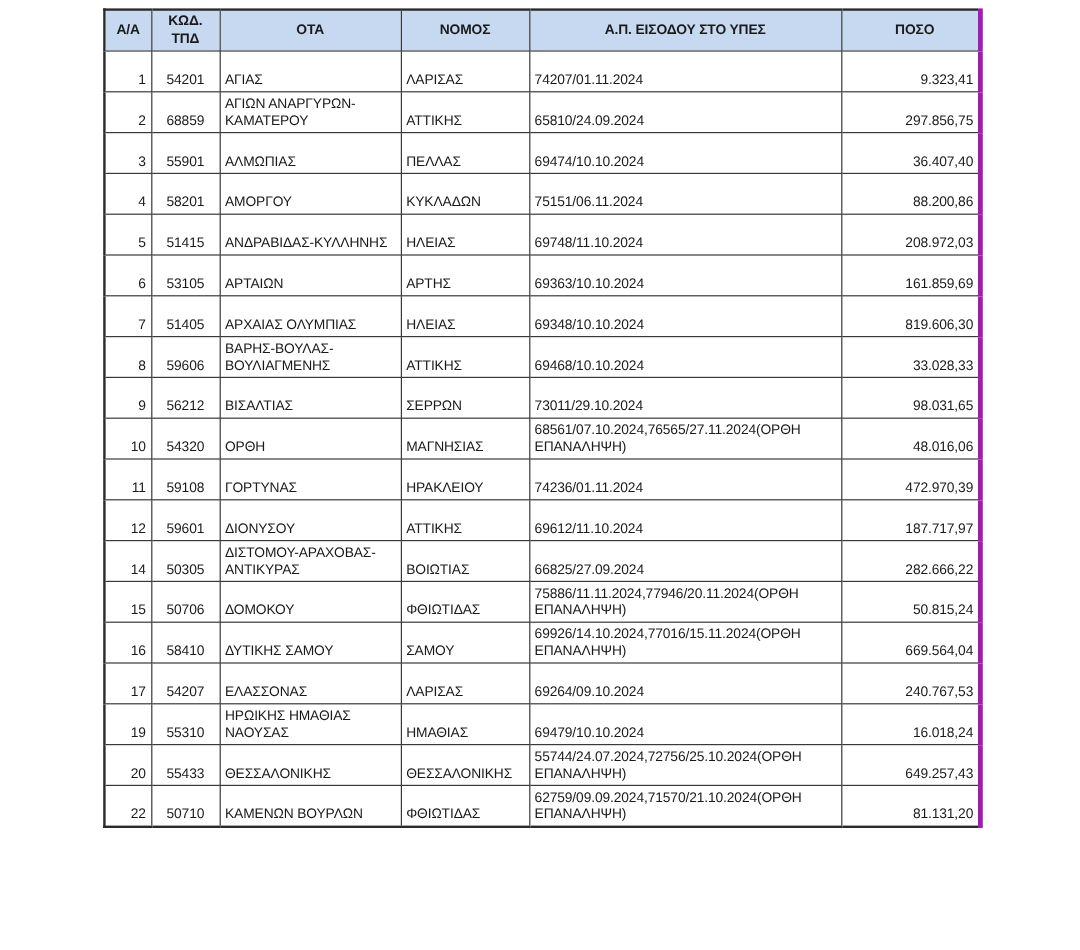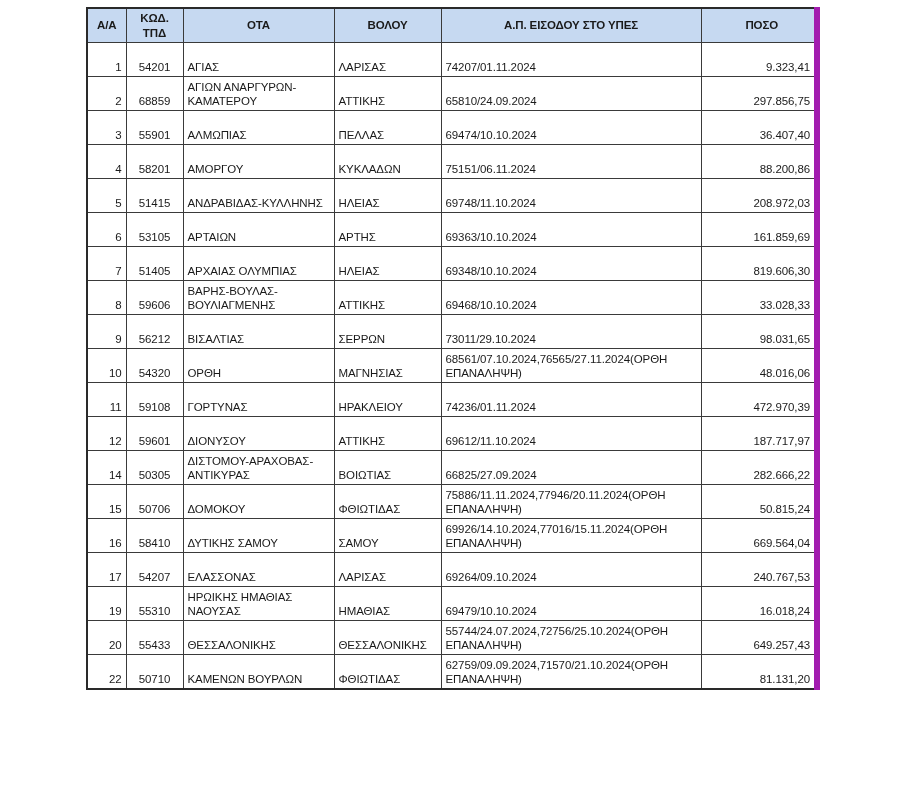--- a/index.html
+++ b/index.html
@@ -36,42 +36,42 @@
     line-height: 15px;
   }
   table.grid tbody tr { height: 34px; }
   table.grid tbody td { padding-bottom: 2px; }
   td.aa { text-align: right; padding-right: 6px; }
   td.kod { text-align: center; margin-top: 16px; }
   td.txt { text-align: left; }
   td.poso { text-align: right; padding-right: 6px; }
   table.grid tbody tr:last-child td { border-bottom: 2px solid #2a2a2a; }
   table.grid th:first-child, table.grid td:first-child { border-left: 2px solid #2a2a2a; }
-  table.grid th:last-child, table.grid td:last-child { border-right: 6px solid #a21caf; padding-left: 12px; }
+  table.grid th:last-child, table.grid td:last-child { border-right: 4px solid #a21caf; padding-left: 12px; }
   .wrap { white-space: normal; word-break: break-word; margin-top: 19px; }
 </style>
 </head>
 <body>
 
 <div class="page">
   <table class="grid">
     <colgroup>
       <col class="c-aa">
         <col class="c-kod">
         <col class="c-ota">
         <col class="c-nomos">
         <col class="c-ap">
         <col class="c-poso">
     </colgroup>
     <thead>
       <tr>
         <th>Α/Α</th>
         <th>ΚΩΔ. ΤΠΔ</th>
         <th>ΟΤΑ</th>
-        <th>ΒΟΛΟΥ</th>
+        <th>ΝΟΜΟΣ</th>
         <th>Α.Π. ΕΙΣΟΔΟΥ ΣΤΟ ΥΠΕΣ</th>
         <th>ΠΟΣΟ</th>
       </tr>
     </thead>
     <tbody id="table-body">
         <tr>
           <td class="aa">1</td>
           <td class="kod">54201</td>
           <td class="txt wrap">ΑΓΙΑΣ</td>
           <td class="txt">ΛΑΡΙΣΑΣ</td>

